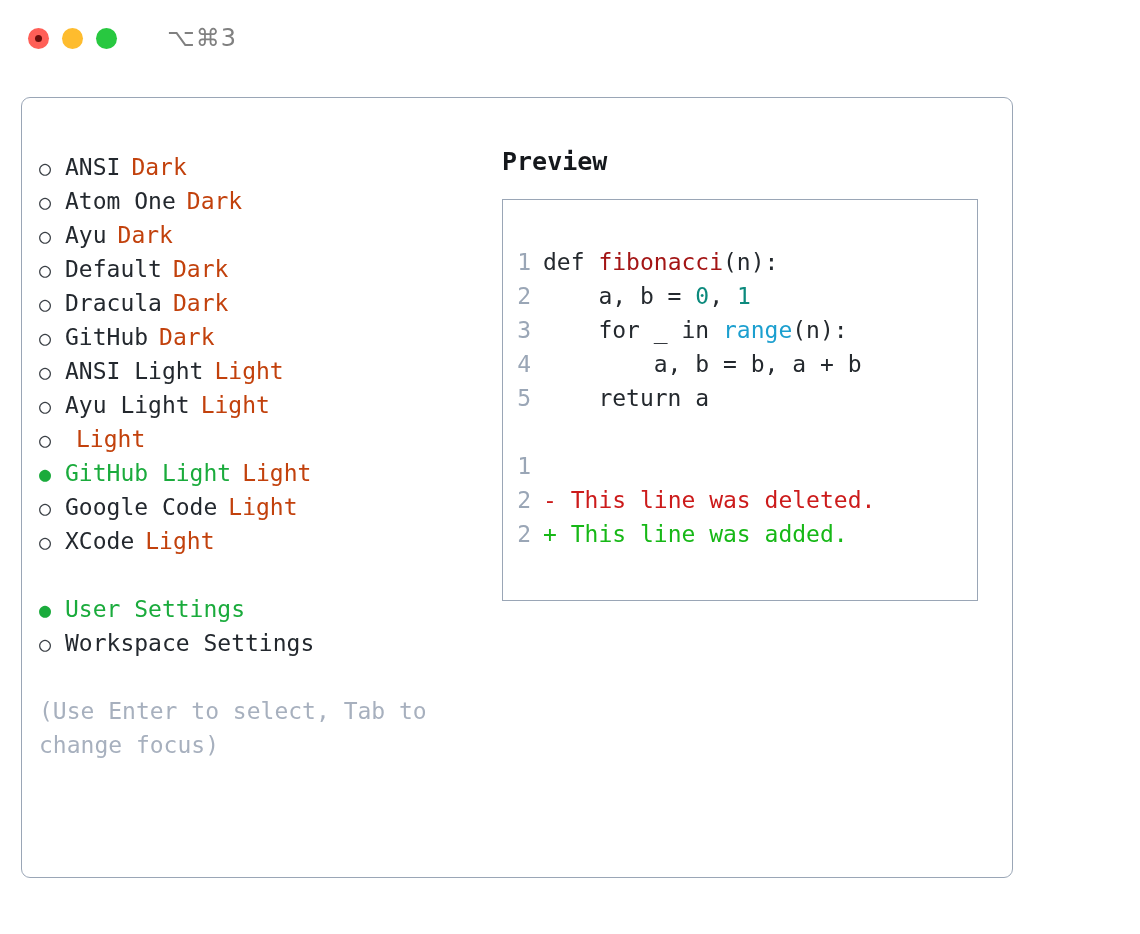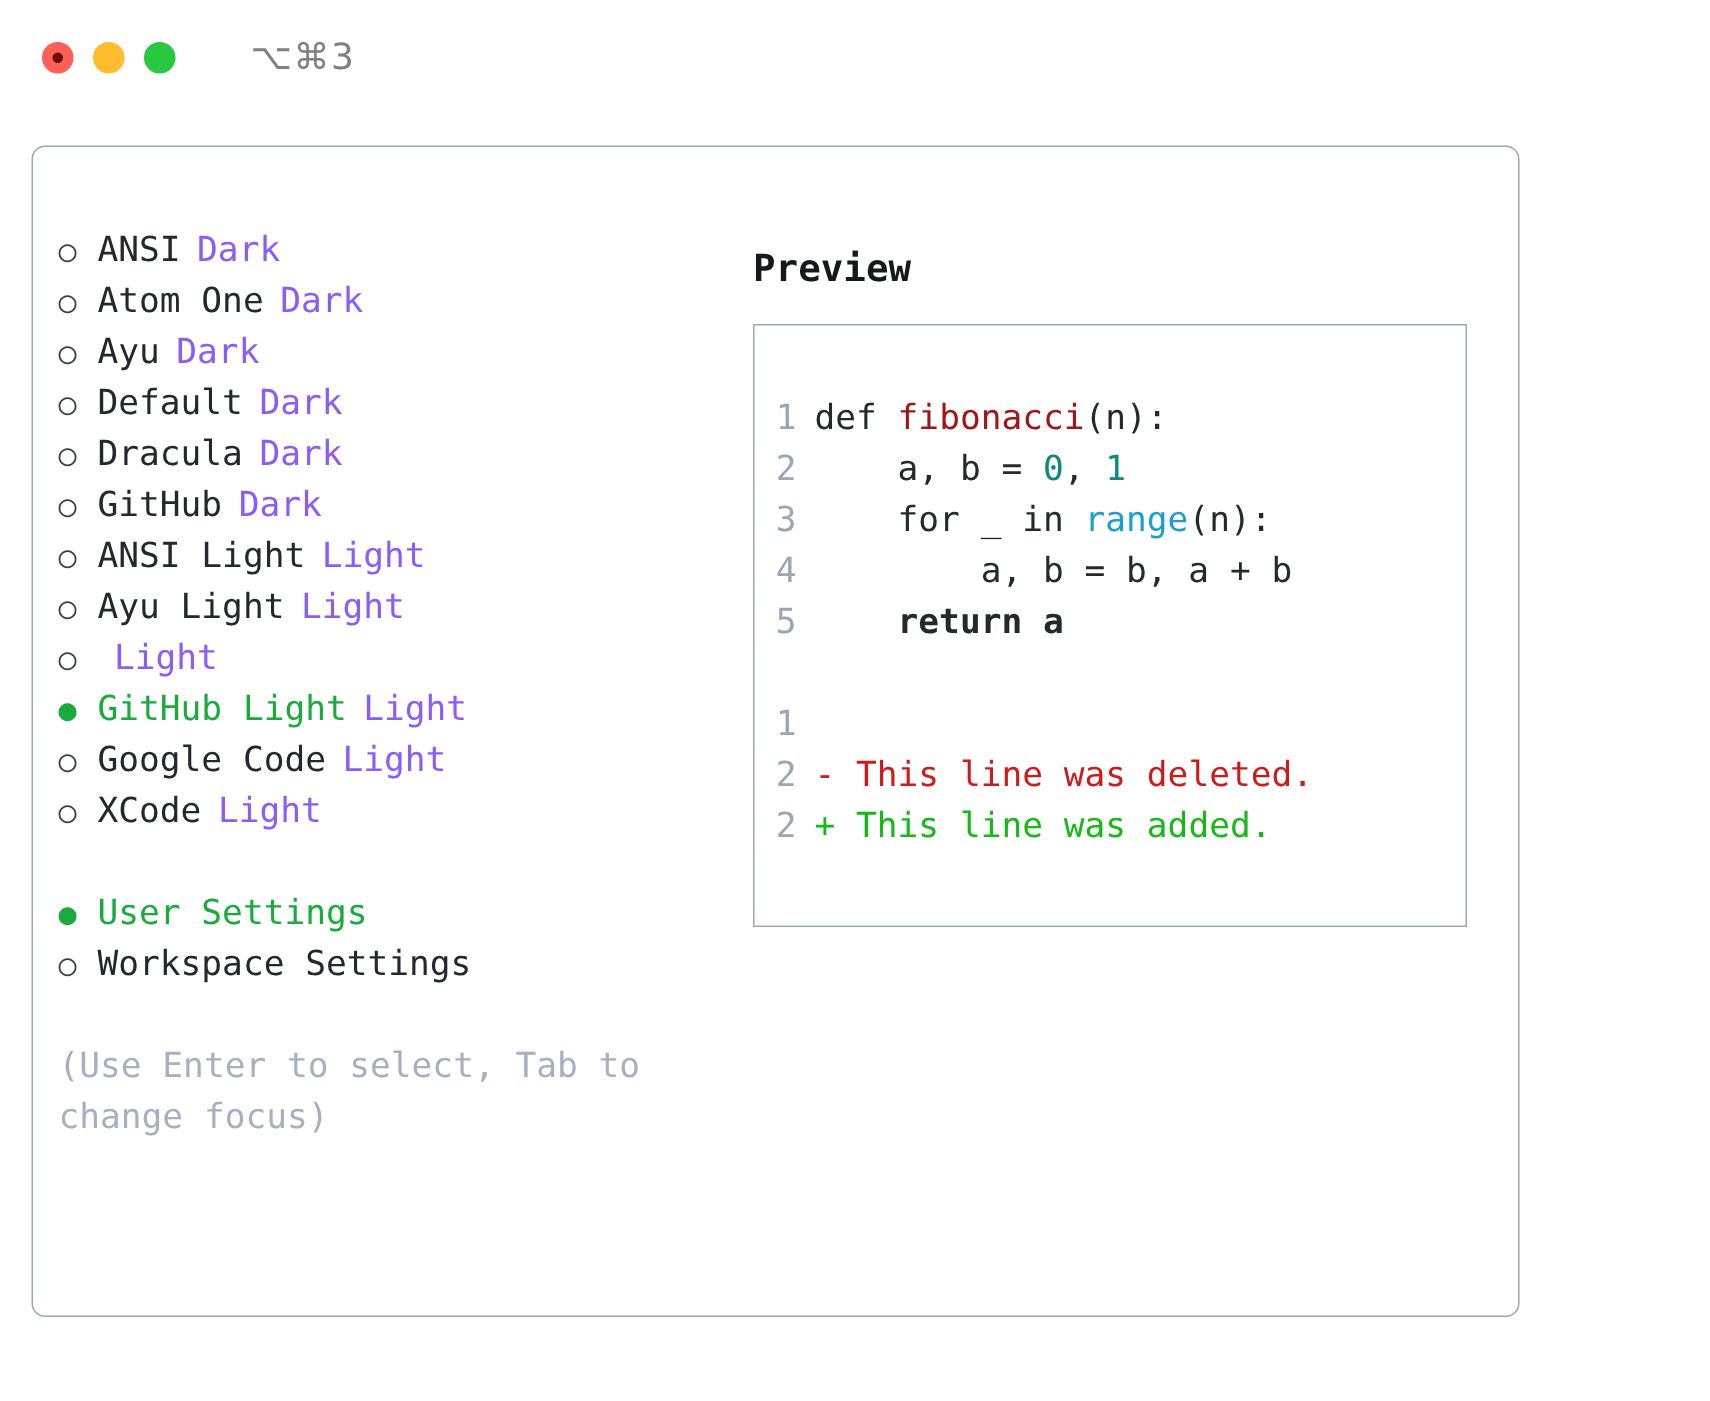--- a/index.html
+++ b/index.html
@@ -113,21 +113,21 @@
     width: 26px;
     flex: 0 0 26px;
     font-size: 20px;
     color: #3a3f45;
     line-height: 34px;
   }
   .opt.selected .marker { color: #1aab3c; }
   .opt-label { color: #23282e; }
   .opt.selected .opt-label { color: #1aab3c; }
   .opt-cat {
-    color: #8b5cf6;
+    color: #c2410c;
     margin-left: 11px;
   }
 
   .group-head {
     font-size: 23px;
     color: #15181c;
     line-height: 34px;
     height: 34px;
     padding-left: 26px;
     white-space: pre;
@@ -139,21 +139,21 @@
     font-size: 23px;
     color: #a7b0be;
     line-height: 34px;
     width: 400px;
   }
 
   
   .right-pane {
     position: absolute;
     left: 480px;
-    top: 64px;
+    top: 47px;
     width: 490px;
   }
   .preview-title {
     font-size: 25px;
     font-weight: bold;
     color: #15181c;
     line-height: 34px;
   }
   .preview-box {
     margin-top: 20px;
@@ -233,21 +233,21 @@
 
     <div class="right-pane">
       <div class="preview-title">Preview</div>
 
       <div class="preview-box">
         <div id="code-block">
             <div class="code-line"><span class="lineno">1</span><span class="code-text"><span class="tok" style="color: rgb(36, 41, 46);">def </span><span class="tok" style="color: rgb(163, 21, 21);">fibonacci</span><span class="tok" style="color: rgb(36, 41, 46);">(n):</span></span></div>
             <div class="code-line"><span class="lineno">2</span><span class="code-text"><span class="tok" style="color: rgb(36, 41, 46);">    a, b = </span><span class="tok" style="color: rgb(12, 138, 125);">0</span><span class="tok" style="color: rgb(36, 41, 46);">, </span><span class="tok" style="color: rgb(12, 138, 125);">1</span></span></div>
             <div class="code-line"><span class="lineno">3</span><span class="code-text"><span class="tok" style="color: rgb(36, 41, 46);">    for _ in </span><span class="tok" style="color: rgb(28, 159, 207);">range</span><span class="tok" style="color: rgb(36, 41, 46);">(n):</span></span></div>
             <div class="code-line"><span class="lineno">4</span><span class="code-text"><span class="tok" style="color: rgb(36, 41, 46);">        a, b = b, a + b</span></span></div>
-            <div class="code-line"><span class="lineno">5</span><span class="code-text"><span class="tok" style="color: rgb(36, 41, 46); font-weight: bold;">    return a</span></span></div>
+            <div class="code-line"><span class="lineno">5</span><span class="code-text"><span class="tok" style="color: rgb(36, 41, 46);">    return a</span></span></div>
           </div>
         <div class="blank-row"></div>
         <div id="diff-block">
             <div class="code-line"><span class="lineno">1</span><span style="color: rgb(124, 133, 144); white-space: pre;"> </span></div>
             <div class="code-line"><span class="lineno">2</span><span style="color: rgb(204, 27, 27); white-space: pre;">-</span><span style="color: rgb(204, 27, 27); white-space: pre;"> This line was deleted.</span></div>
             <div class="code-line"><span class="lineno">2</span><span style="color: rgb(23, 184, 23); white-space: pre;">+</span><span style="color: rgb(23, 184, 23); white-space: pre;"> This line was added.</span></div>
           </div>
       </div>
     </div>
 

